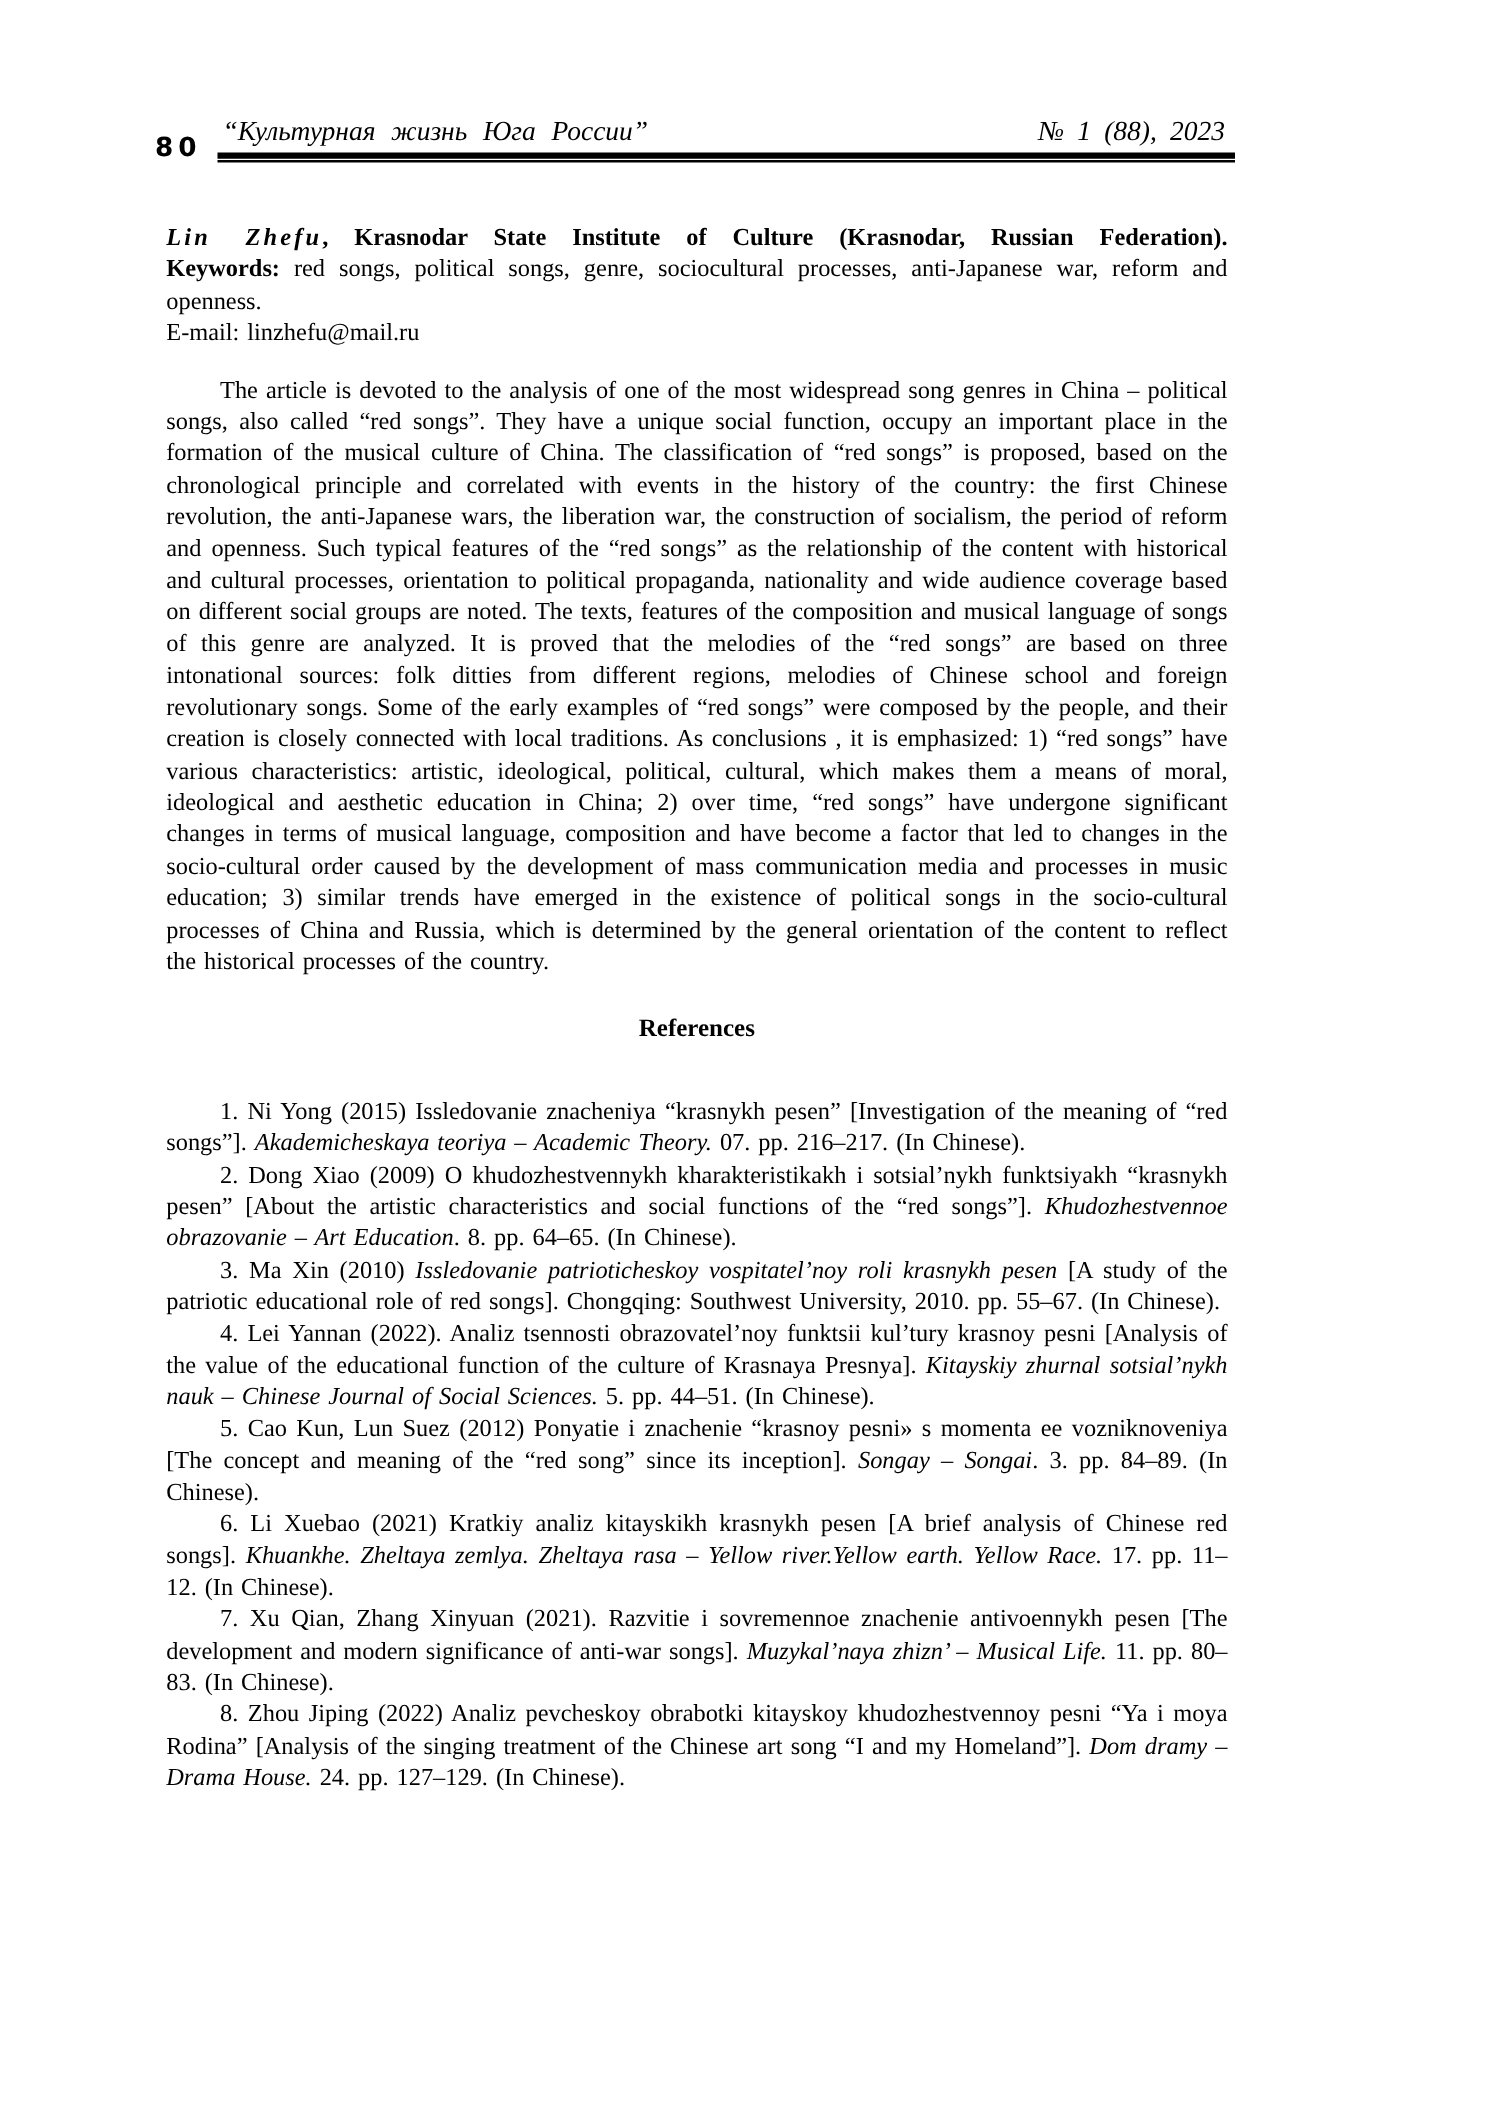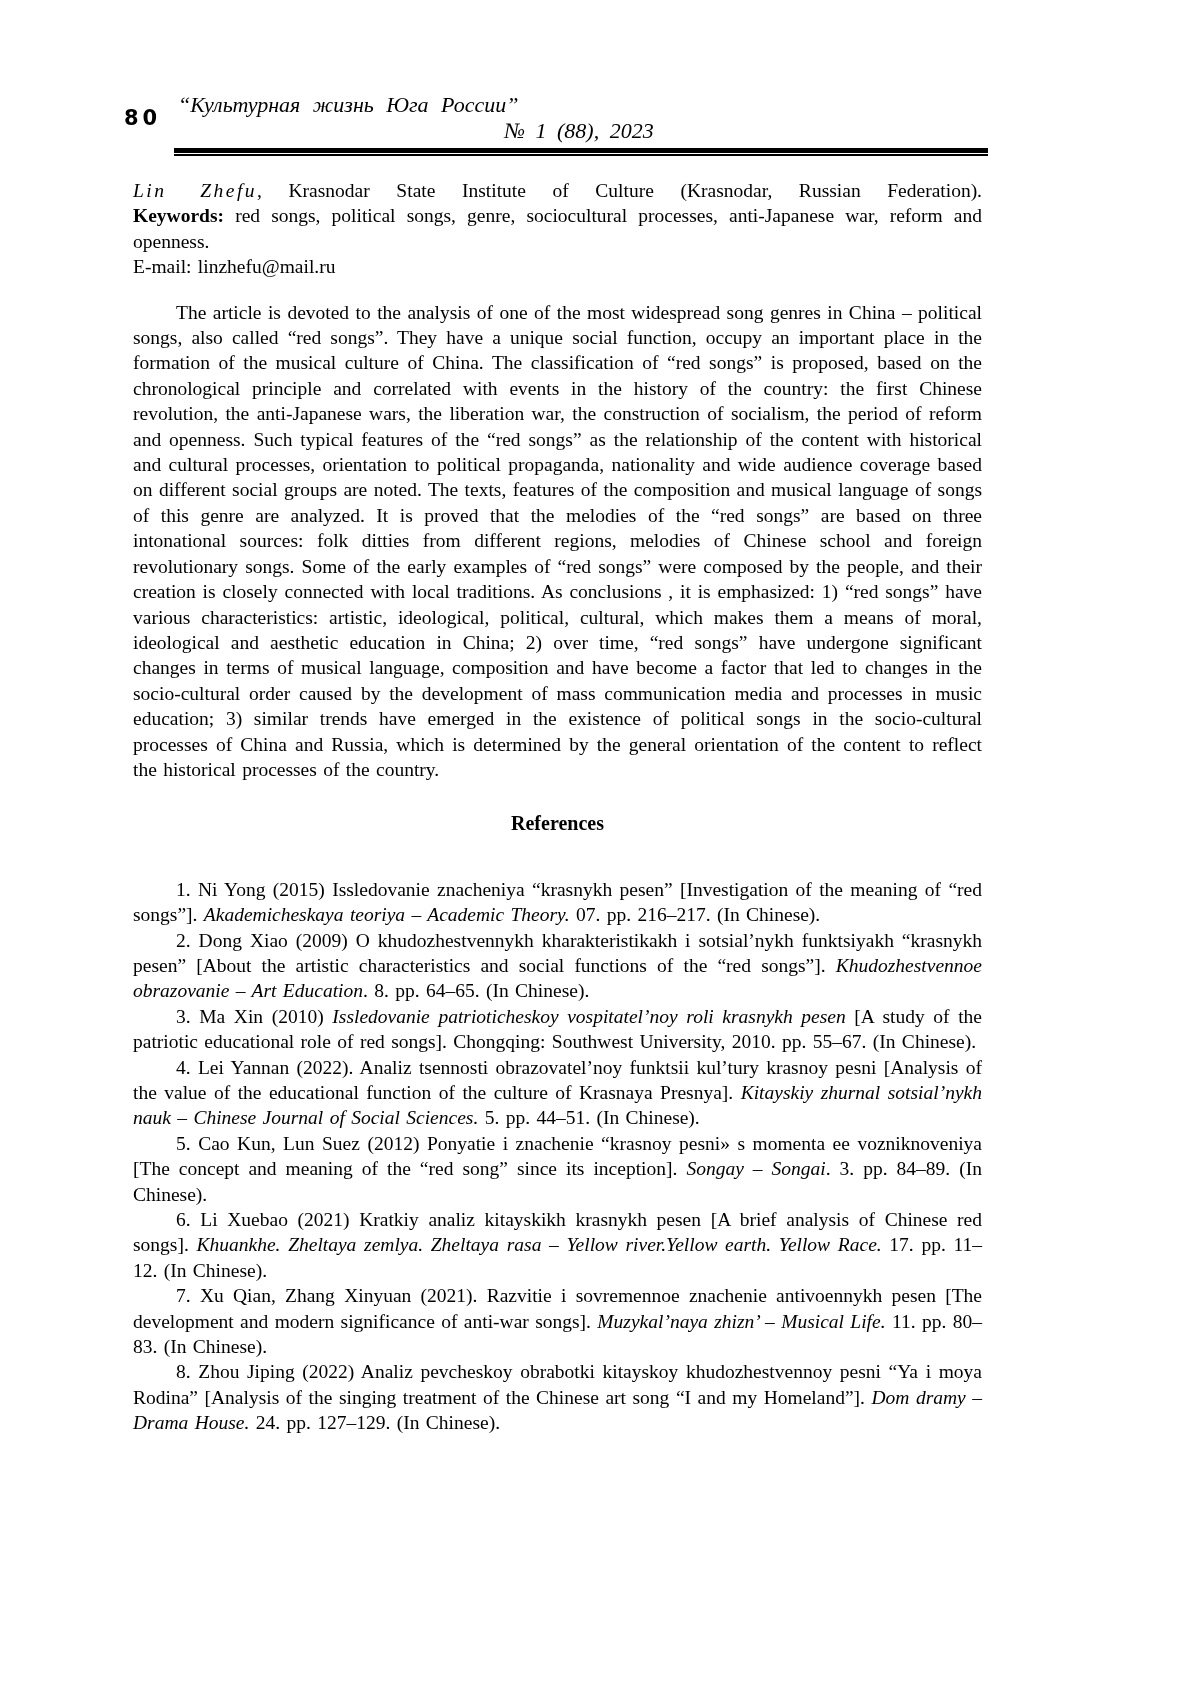--- a/index.html
+++ b/index.html
@@ -16,33 +16,32 @@
   .page-number {
     position: absolute; left: 0; top: 14px;
     font-family: "DejaVu Sans", sans-serif;
     font-weight: bold; font-size: 21px; letter-spacing: 4px;
   }
   .head-inner { margin-left: 50px; }
   .head-titles {
     display: flex; justify-content: space-between;
     font-style: italic; font-size: 22px;
     padding: 0 8px 4px 4px;
-    flex-direction: column;
   }
   .journal-title { word-spacing: 7px; }
   .issue-label { word-spacing: 5px; text-align: center; }
   .head-rule { border-top: 5px solid #000; height: 8px; border-bottom: 2px solid #000; }
 
   
   .content {
     position: absolute; top: 178px; left: 133px; width: 849px;
     font-size: 19.5px; line-height: 25.4px;
     text-align: justify; word-spacing: 1.5px;
   }
-  .author-line { text-align-last: justify; }
+  .author-line { text-align-last: justify; font-weight: bold; }
   .author-name { font-style: italic; letter-spacing: 2.5px; word-spacing: 6px; }
   .keywords-label { font-weight: bold; }
 
   .abstract { margin-top: 20px; text-indent: 43px; }
 
   .ref-heading {
     margin-top: 29px;
     font-size: 20px; font-weight: bold;
     text-align: right; text-align-last: center;
     word-spacing: 2px;

